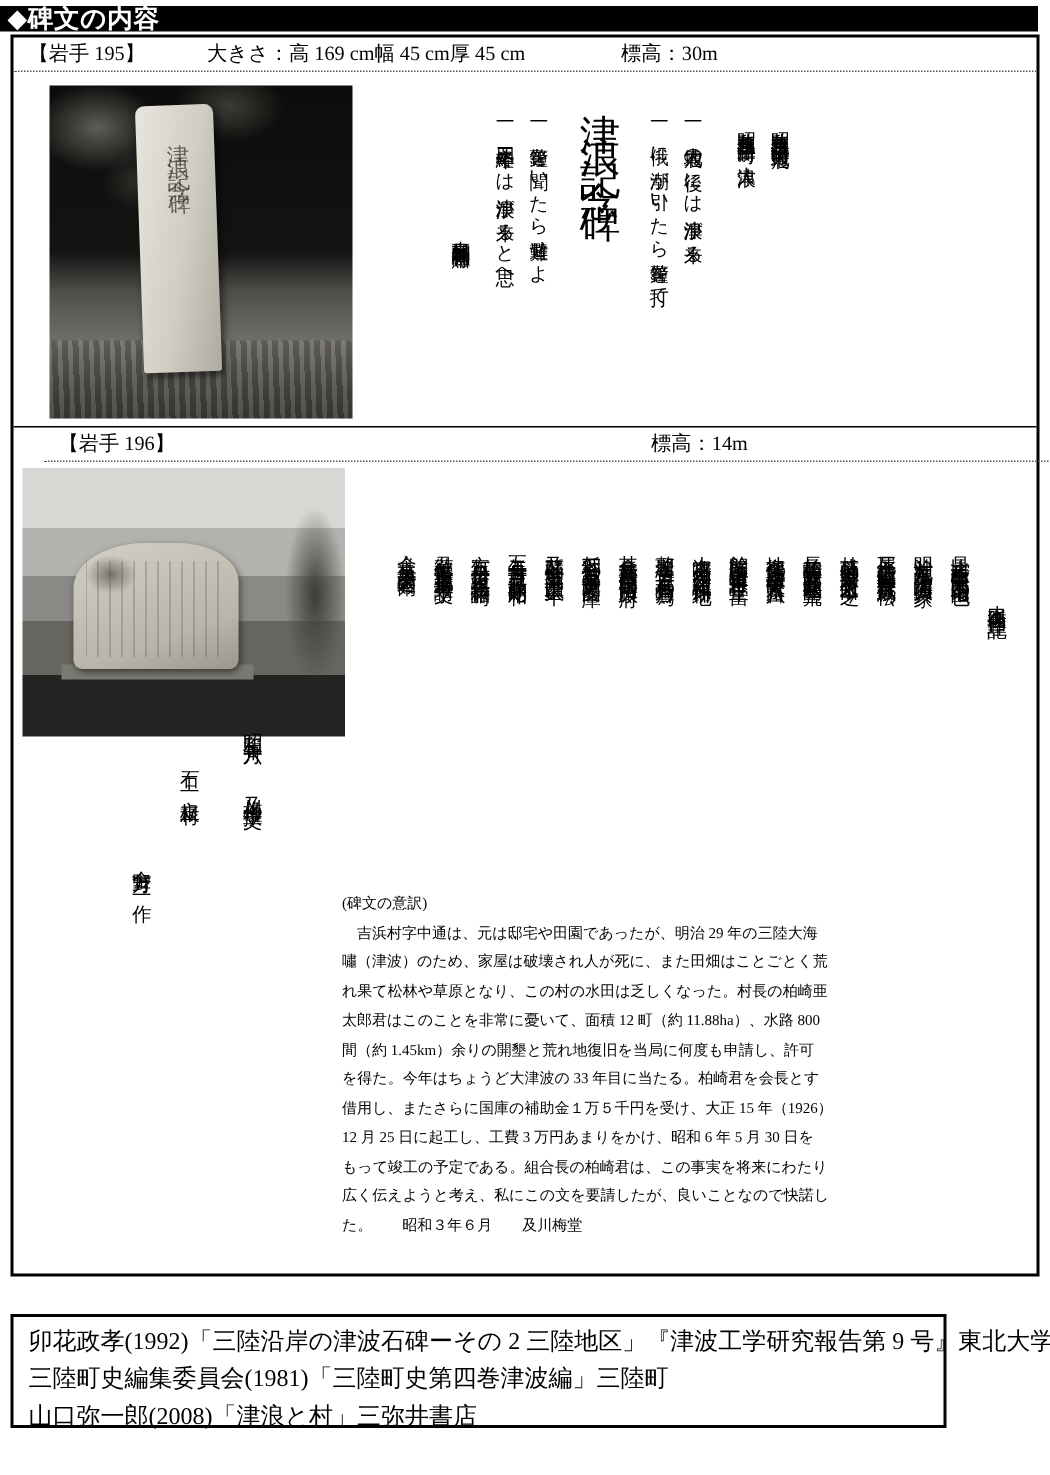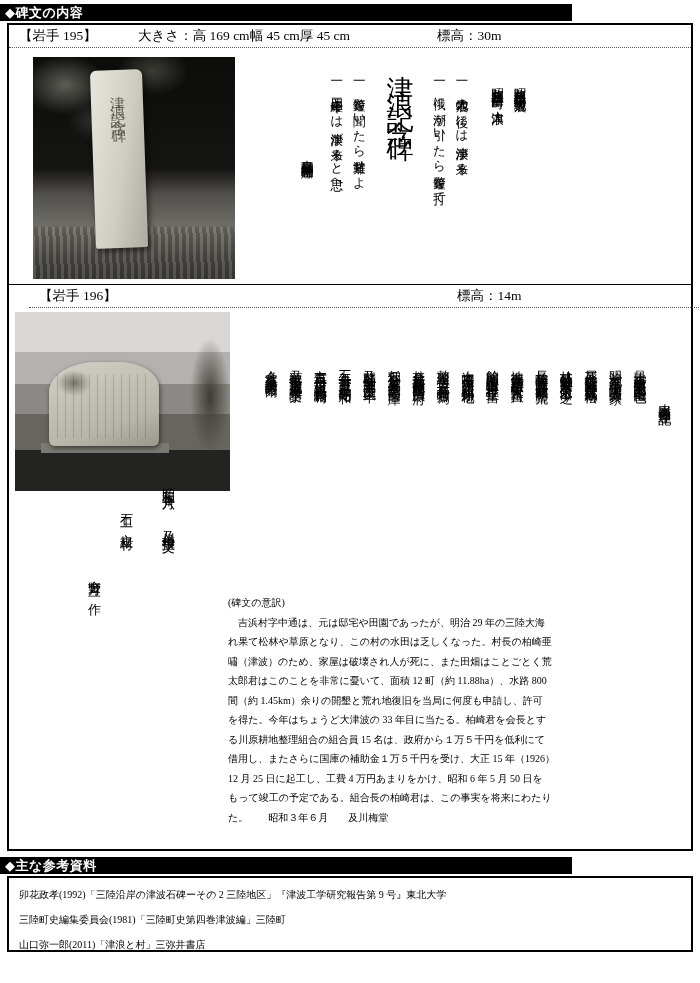--- a/index.html
+++ b/index.html
@@ -1,33 +1,33 @@
 <!DOCTYPE html>
 <html><head>
 <meta charset="utf-8">
 <style>
   html,body{margin:0;padding:0;background:#fff;}
   #page{position:relative;width:700px;height:983px;background:#fff;overflow:hidden;
         font-family:"Liberation Serif","DejaVu Serif",serif;color:#000;}
 
   
-  .bar{position:absolute;left:0;width:572px;height:17px;background:#000;color:#fff;
-       font-size:13px;font-weight:bold;line-height:17px;padding-left:5px;box-sizing:border-box;
+  .bar{position:absolute;left:0;width:692px;height:17px;background:#000;color:#fff;
+       font-size:17px;font-weight:bold;line-height:17px;padding-left:5px;box-sizing:border-box;
        letter-spacing:.5px;}
   #bar1{top:4px;} #bar2{top:857px;}
 
   
   #main-table{position:absolute;left:7px;top:23px;width:686px;height:828px;
               border:2px solid #000;box-sizing:border-box;}
   .hdr{position:absolute;left:0;width:682px;height:22px;line-height:22px;font-size:13.5px;}
   #hdr195{top:0;border-bottom:1px dotted #555;}
   #hdr196{top:260px;border-bottom:1px dotted #555;margin-left:20px;}
   .hid{position:absolute;left:10px;text-align:right;}
   .hsize{position:absolute;left:129px;}
-  .helev{position:absolute;left:428px;}
+  .helev{position:absolute;left:405px;}
   #cell195{position:absolute;top:23px;left:0;width:682px;height:236px;border-bottom:1px solid #000;}
   #cell196{position:absolute;top:283px;left:0;width:682px;height:541px;}
 
   
   #v195{position:absolute;top:6px;right:160px;height:236px;writing-mode:vertical-rl;
         text-orientation:upright;}
   .mcol{font-size:12.5px;letter-spacing:.8px;padding:0 5px;white-space:nowrap;line-height:1;}
   .mcol.c1,.mcol.c2{padding-top:24px;}
   .mcol.c3{padding-top:20px;margin-right:13px;}
   .mcol.c4,.mcol.c6{padding-top:20px;}
@@ -79,22 +79,22 @@
        letter-spacing:2px;white-space:nowrap;line-height:1;}
   #sig-date{left:153px;top:170px;}
   #sig-mason{left:111px;top:196px;}
   #sig-name{left:79px;top:262px;}
 
   
   #interp{position:absolute;left:219px;top:285px;width:462px;font-size:10px;}
   .interp-line{line-height:19.5px;white-space:nowrap;}
 
   
-  #refbox{position:absolute;left:7px;top:876px;width:686px;height:76px;border:2px solid #000;
-          box-sizing:border-box;padding:4px 0 12px 10px;font-size:10px;}
+  #refbox{position:absolute;left:7px;top:876px;width:624px;height:76px;border:2px solid #000;
+          box-sizing:border-box;padding:4px 0 12px 10px;font-size:16px;}
   .ref-line{line-height:25px;white-space:nowrap;}
 </style>
 </head>
 <body>
 
 <div id="page">
 
   <div class="bar" id="bar1">◆碑文の内容</div>
 
   <div id="main-table">
@@ -159,38 +159,37 @@
       </div>
 
       <div class="sig" id="sig-date">昭和三年六月　　及川梅堂撰文</div>
       <div class="sig" id="sig-mason">石工　立根村</div>
       <div class="sig" id="sig-name">金野万三　作</div>
 
       <div id="interp">
         <div class="interp-line">(碑文の意訳)</div>
         <div>
             <div class="interp-line">　吉浜村字中通は、元は邸宅や田園であったが、明治 29 年の三陸大海</div>
+            <div class="interp-line">嘯（津波）のため、家屋は破壊され人が死に、また田畑はことごとく荒</div>
             <div class="interp-line">れ果て松林や草原となり、この村の水田は乏しくなった。村長の柏崎亜</div>
-            <div class="interp-line">嘯（津波）のため、家屋は破壊され人が死に、また田畑はことごとく荒</div>
             <div class="interp-line">太郎君はこのことを非常に憂いて、面積 12 町（約 11.88ha）、水路 800</div>
             <div class="interp-line">間（約 1.45km）余りの開墾と荒れ地復旧を当局に何度も申請し、許可</div>
             <div class="interp-line">を得た。今年はちょうど大津波の 33 年目に当たる。柏崎君を会長とす</div>
-            <div class="interp-line">る川原耕地整理組合の組合員 15 名は、政府から１万５千円を低利にて</div>
             <div class="interp-line">借用し、またさらに国庫の補助金１万５千円を受け、大正 15 年（1926）</div>
-            <div class="interp-line">12 月 25 日に起工し、工費 4 万円あまりをかけ、昭和 6 年 5 月 50 日を</div>
+            <div class="interp-line">12 月 25 日に起工し、工費 3 万円あまりをかけ、昭和 6 年 5 月 30 日を</div>
             <div class="interp-line">もって竣工の予定である。組合長の柏崎君は、この事実を将来にわたり</div>
+            <div class="interp-line">広く伝えようと考え、私にこの文を要請したが、良いことなので快諾し</div>
             <div class="interp-line">た。　　昭和３年６月　　及川梅堂</div>
           </div>
       </div>
     </div>
   </div>
 
-  <div class="bar" id="bar2">◆主な参考資料</div>
 
   <div id="refbox">
     <div>
         <div class="ref-line">卯花政孝(1992)「三陸沿岸の津波石碑ーその 2 三陸地区」『津波工学研究報告第 9 号』東北大学</div>
         <div class="ref-line">三陸町史編集委員会(1981)「三陸町史第四巻津波編」三陸町</div>
-        <div class="ref-line">山口弥一郎(2011)「津浪と村」三弥井書店</div>
+        <div class="ref-line">山口弥一郎(2008)「津浪と村」三弥井書店</div>
       </div>
   </div>
 
 </div>
 
 </body></html>

